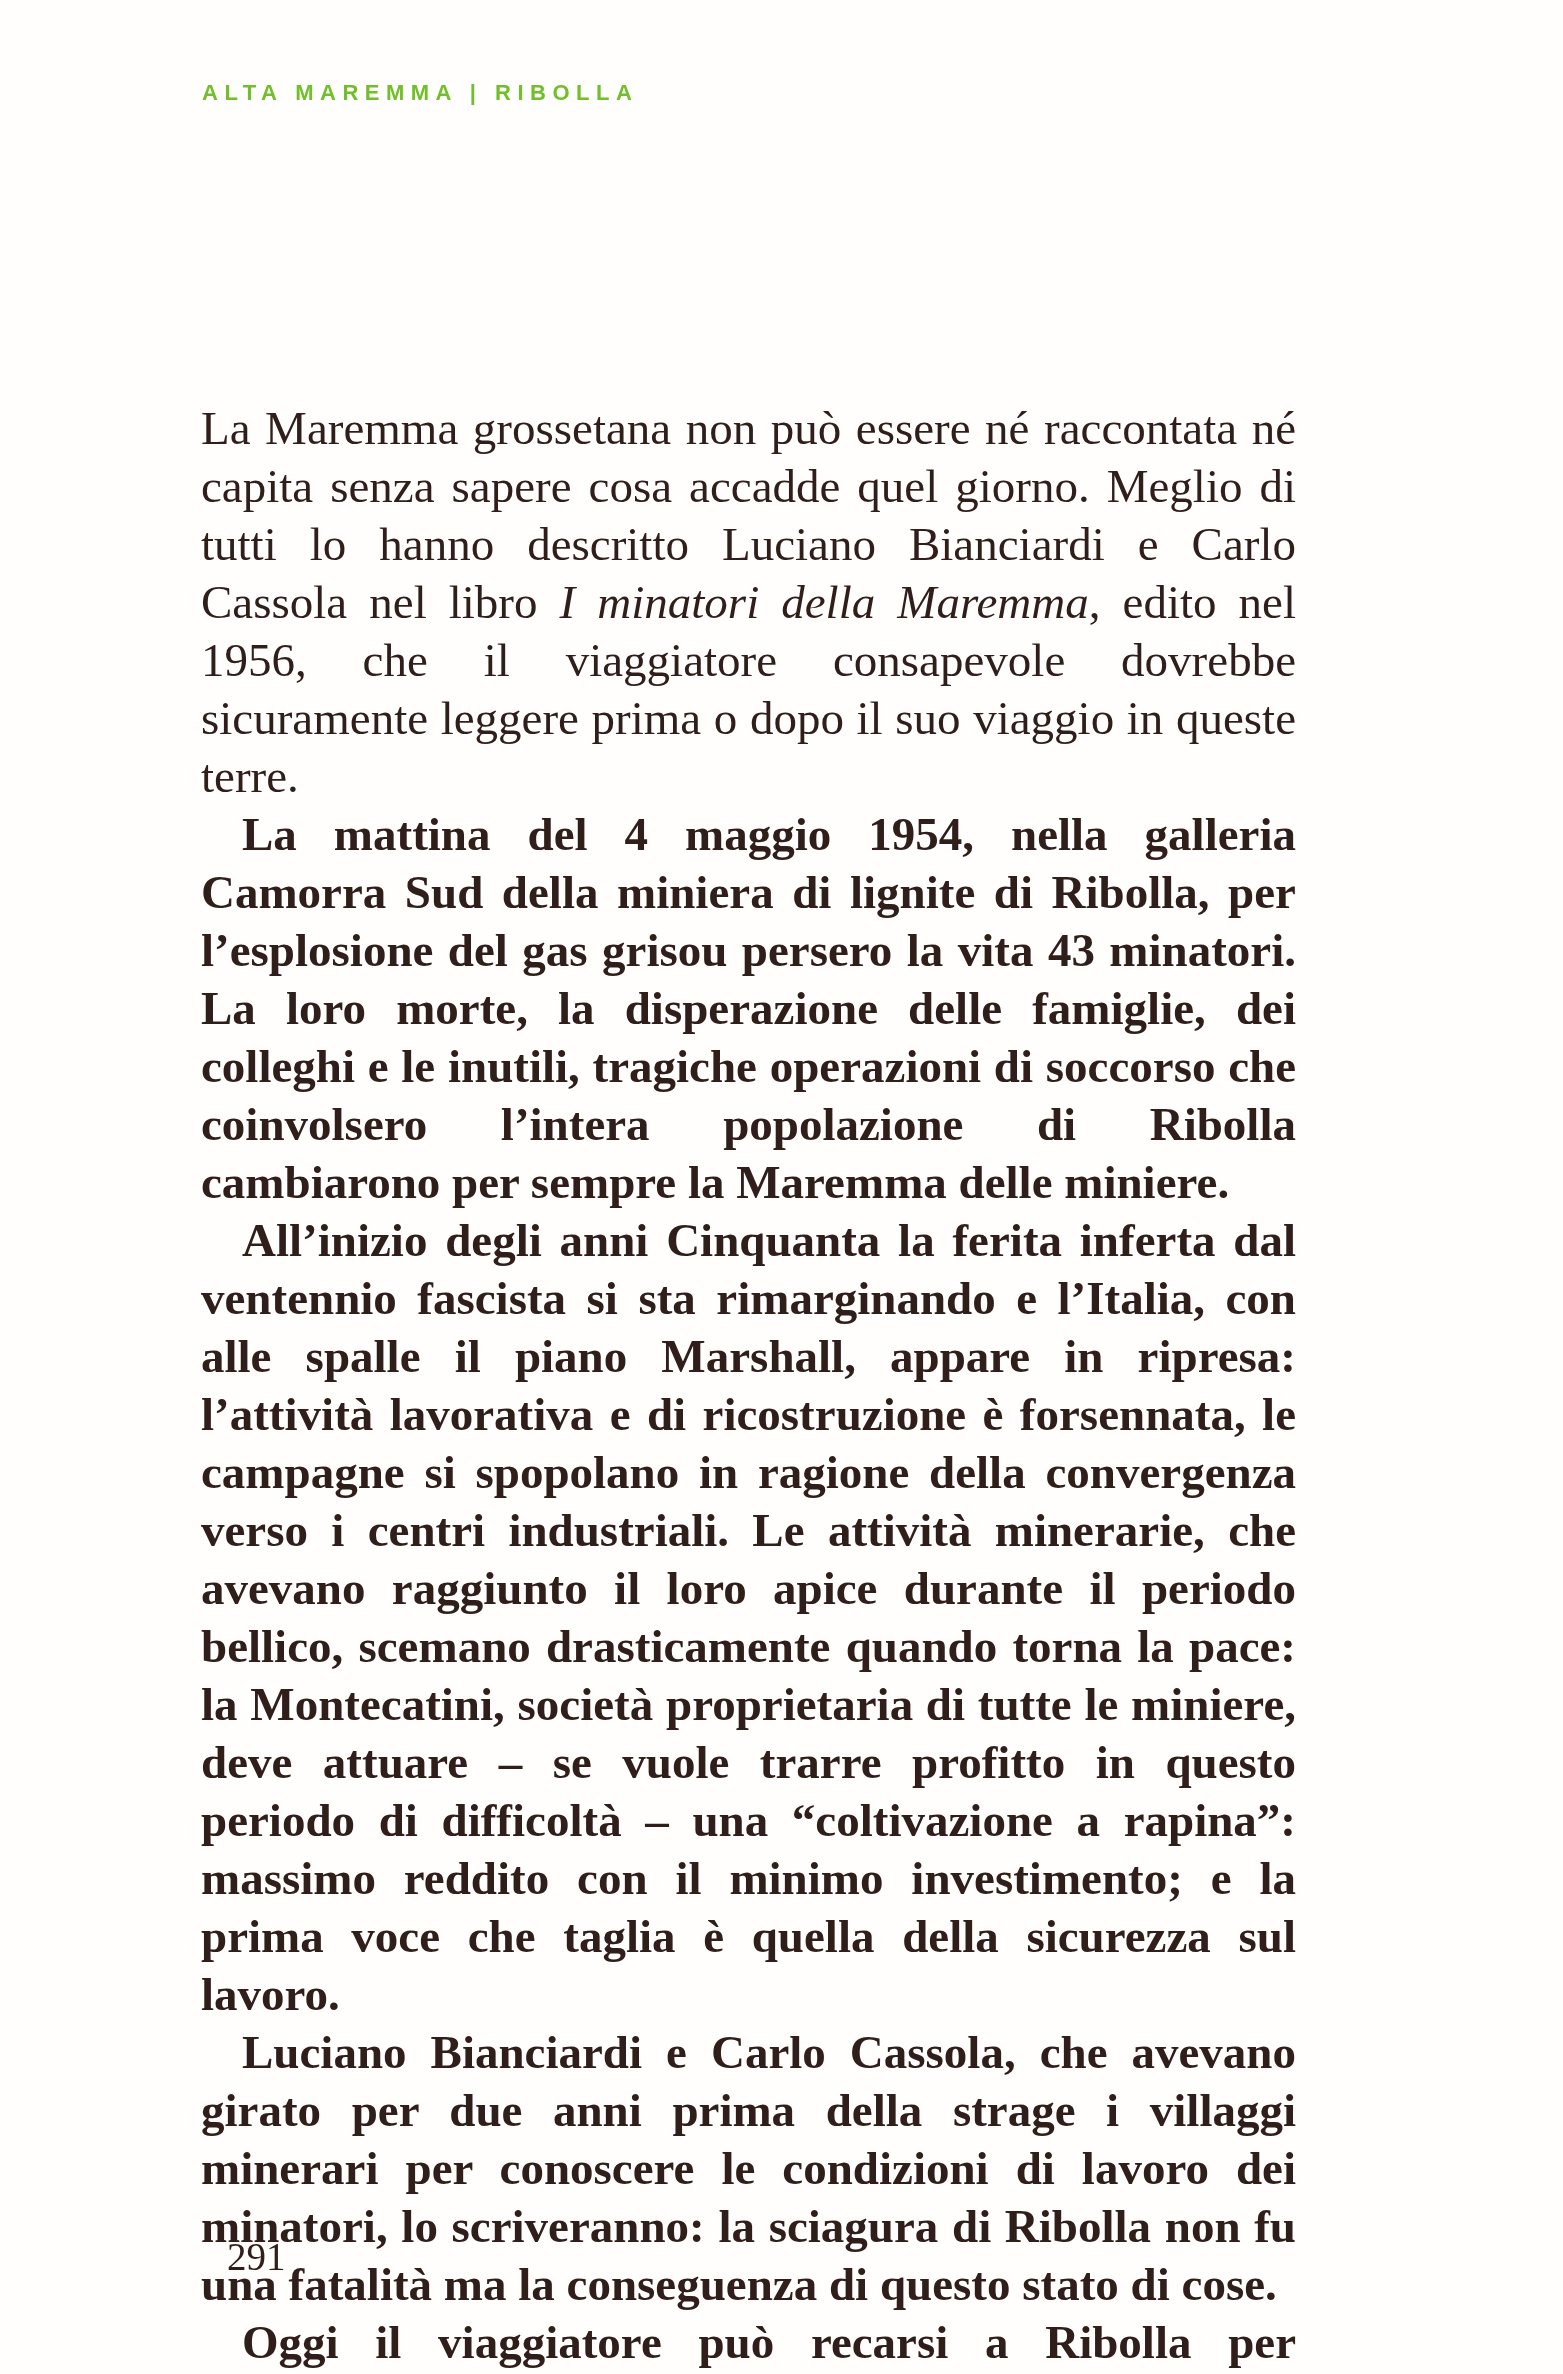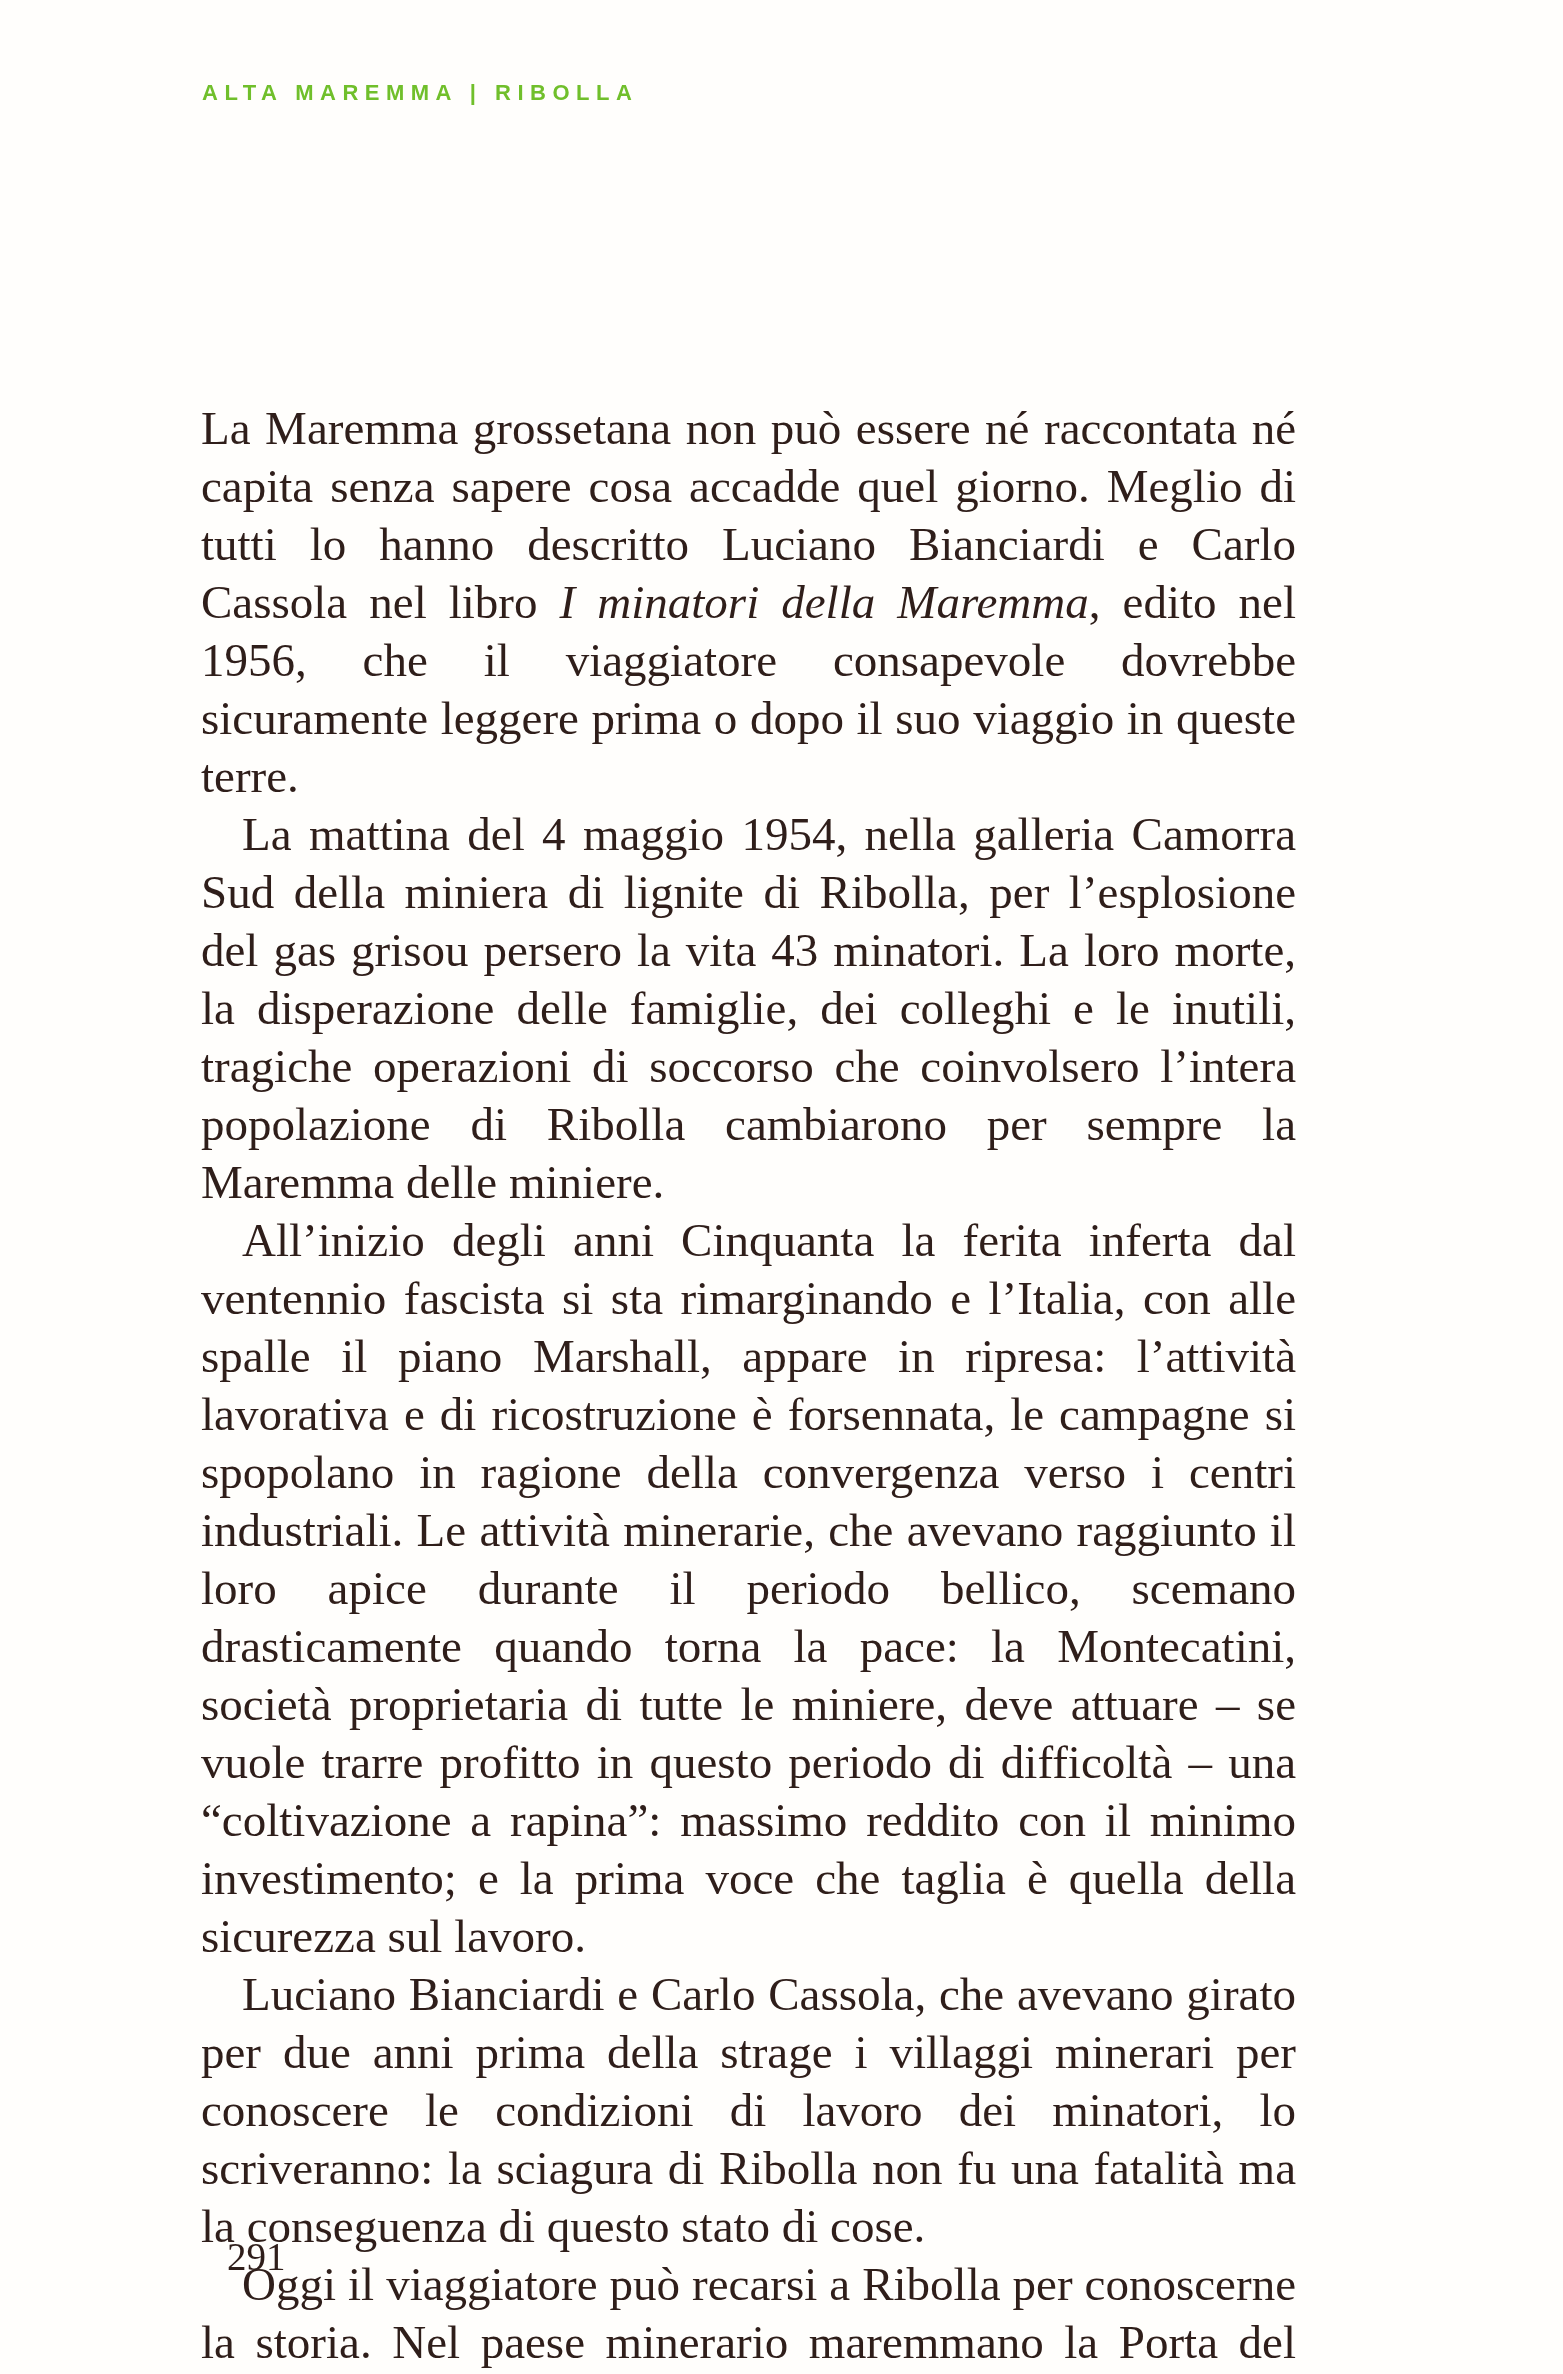--- a/index.html
+++ b/index.html
@@ -58,21 +58,21 @@
     top: 399px;
     width: 1095px;
     font-size: 47px;
     line-height: 58px;
     text-align: justify;
     color: #2f1e1a;
     hyphens: auto;
     -webkit-hyphens: auto;
   }
   .body-text p { margin: 0; }
-  .body-text p.indent { text-indent: 41px; }
+  .body-text p.indent { text-indent: 41px; font-weight: bold; }
   .body-text em { font-style: italic; }
   .page-number {
     position: absolute;
     left: 227px;
     top: 2234px;
     font-size: 39px;
     color: #2f1e1a;
   }
 </style>
 </head>

